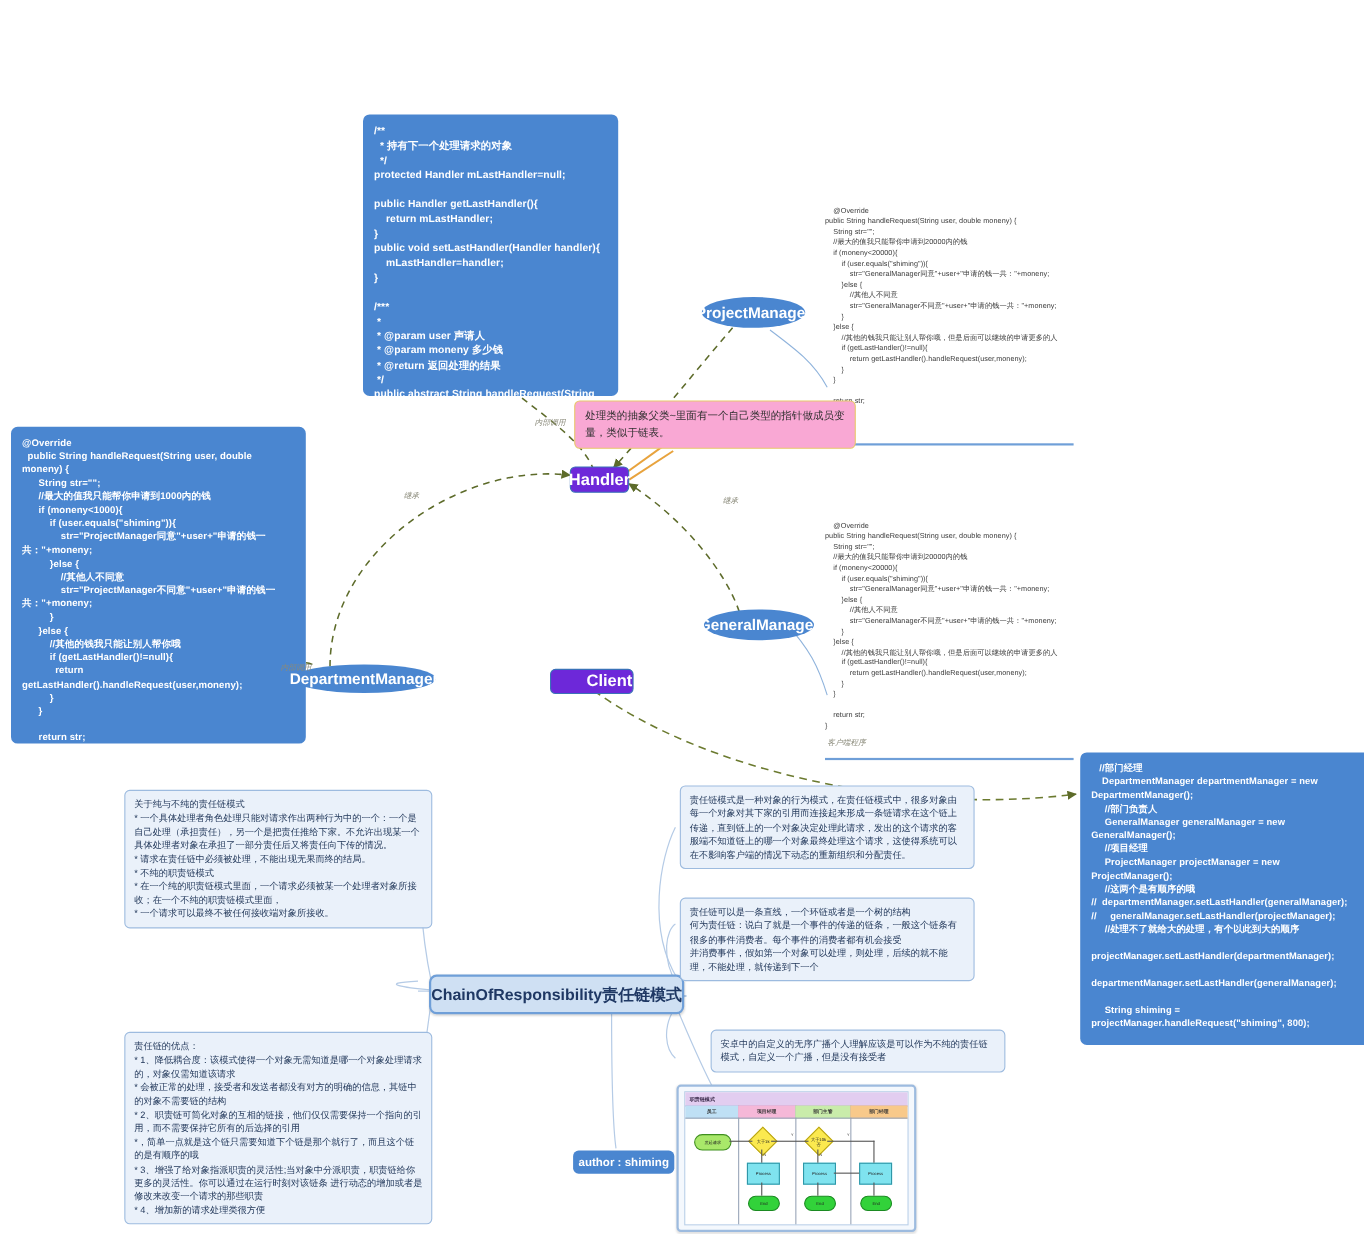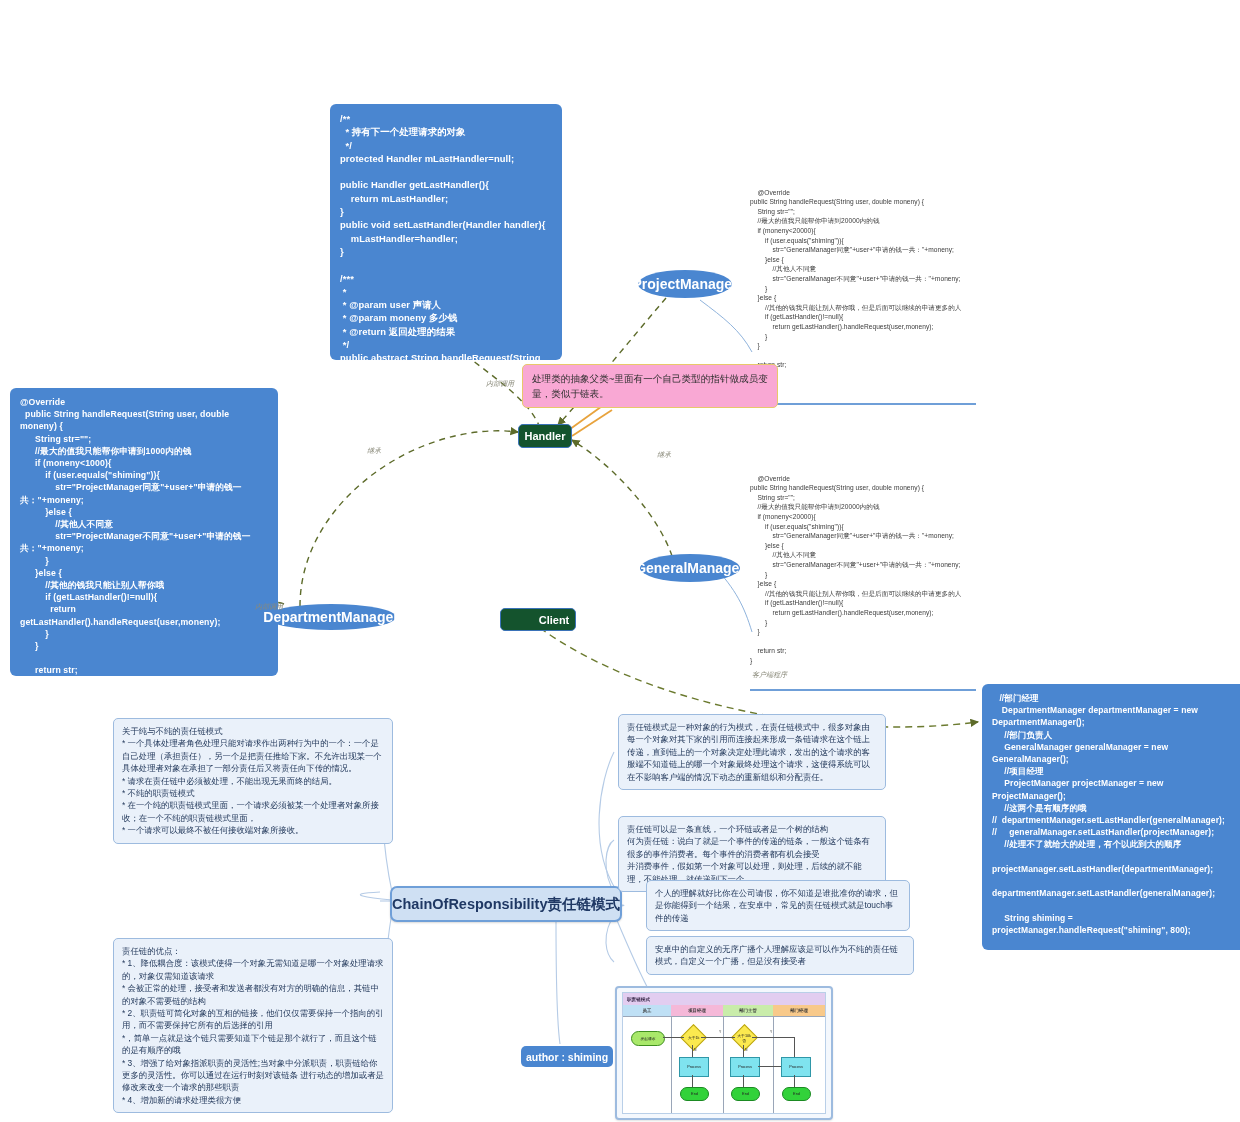--- a/index.html
+++ b/index.html
@@ -14,21 +14,21 @@
              white-space:pre-wrap;letter-spacing:0.1px;}
   
   .plaincode{position:absolute;color:#3b3b3b;font-size:6.6px;line-height:9.6px;
              white-space:pre;letter-spacing:0.05px;}
   .plaincode .rule{position:absolute;left:0;right:0;bottom:-4px;height:2px;background:#6f9fd8;}
 
   
   .node{position:absolute;color:#fff;font-weight:bold;display:flex;align-items:center;
         justify-content:center;text-align:center;}
   .node.ellipse{background:#4a86d0;border-radius:50%;font-size:14px;}
-  .node.rect{background:#14532d;border-radius:5px;font-size:11px;border:1px solid #3a72b8;}
+  .node.rect{background:#6d28d9;border-radius:5px;font-size:15px;border:1px solid #3a72b8;}
   .central{position:absolute;background:#cfe0f3;border:2px solid #6f9fd8;border-radius:7px;
            color:#1f3864;font-weight:bold;font-size:14.5px;display:flex;align-items:center;
            justify-content:center;box-shadow:0 1px 2px rgba(0,0,0,.15);}
   .author{position:absolute;background:#4a86d0;border-radius:5px;color:#fff;font-size:10.5px;
           font-weight:bold;display:flex;align-items:center;justify-content:center;}
 
   
   .note{position:absolute;background:#f9a8d4;border:1px solid #e8c86a;border-radius:5px;
         color:#2f2f2f;font-size:9.6px;line-height:15px;padding:6px 9px;}
 
@@ -251,21 +251,20 @@
 *，简单一点就是这个链只需要知道下个链是那个就行了，而且这个链的是有顺序的哦
 * 3、增强了给对象指派职责的灵活性;当对象中分派职责，职责链给你更多的灵活性。你可以通过在运行时刻对该链条 进行动态的增加或者是修改来改变一个请求的那些职责
 * 4、增加新的请求处理类很方便</div>
 
   <div class="tbox" style="left:618px;top:714px;width:250px;">责任链模式是一种对象的行为模式，在责任链模式中，很多对象由每一个对象对其下家的引用而连接起来形成一条链请求在这个链上传递，直到链上的一个对象决定处理此请求，发出的这个请求的客服端不知道链上的哪一个对象最终处理这个请求，这使得系统可以在不影响客户端的情况下动态的重新组织和分配责任。</div>
 
   <div class="tbox" style="left:618px;top:816px;width:250px;">责任链可以是一条直线，一个环链或者是一个树的结构
 何为责任链：说白了就是一个事件的传递的链条，一般这个链条有很多的事件消费者。每个事件的消费者都有机会接受
 并消费事件，假如第一个对象可以处理，则处理，后续的就不能理，不能处理，就传递到下一个</div>
 
-  <div class="tbox" style="left:646px;top:880px;width:246px;">个人的理解就好比你在公司请假，你不知道是谁批准你的请求，但是你能得到一个结果，在安卓中，常见的责任链模式就是touch事件的传递</div>
 
   <div class="tbox" style="left:646px;top:936px;width:250px;">安卓中的自定义的无序广播个人理解应该是可以作为不纯的责任链模式，自定义一个广播，但是没有接受者</div>
 
   <div class="thumb" style="left:615px;top:986px;width:214px;height:130px;">
     <div class="thumb-inner">
       <div class="thumb-title">职责链模式</div>
 
       <div class="thumb-hdr" style="left:0;width:48px;background:#bfe0f5;border-right:1px solid #9aa6b8;">员工</div>
       <div class="thumb-hdr" style="left:48px;width:52px;background:#f5b8d8;border-right:1px solid #9aa6b8;">项目经理</div>
       <div class="thumb-hdr" style="left:100px;width:50px;background:#c9ecaa;border-right:1px solid #9aa6b8;">部门主管</div>

